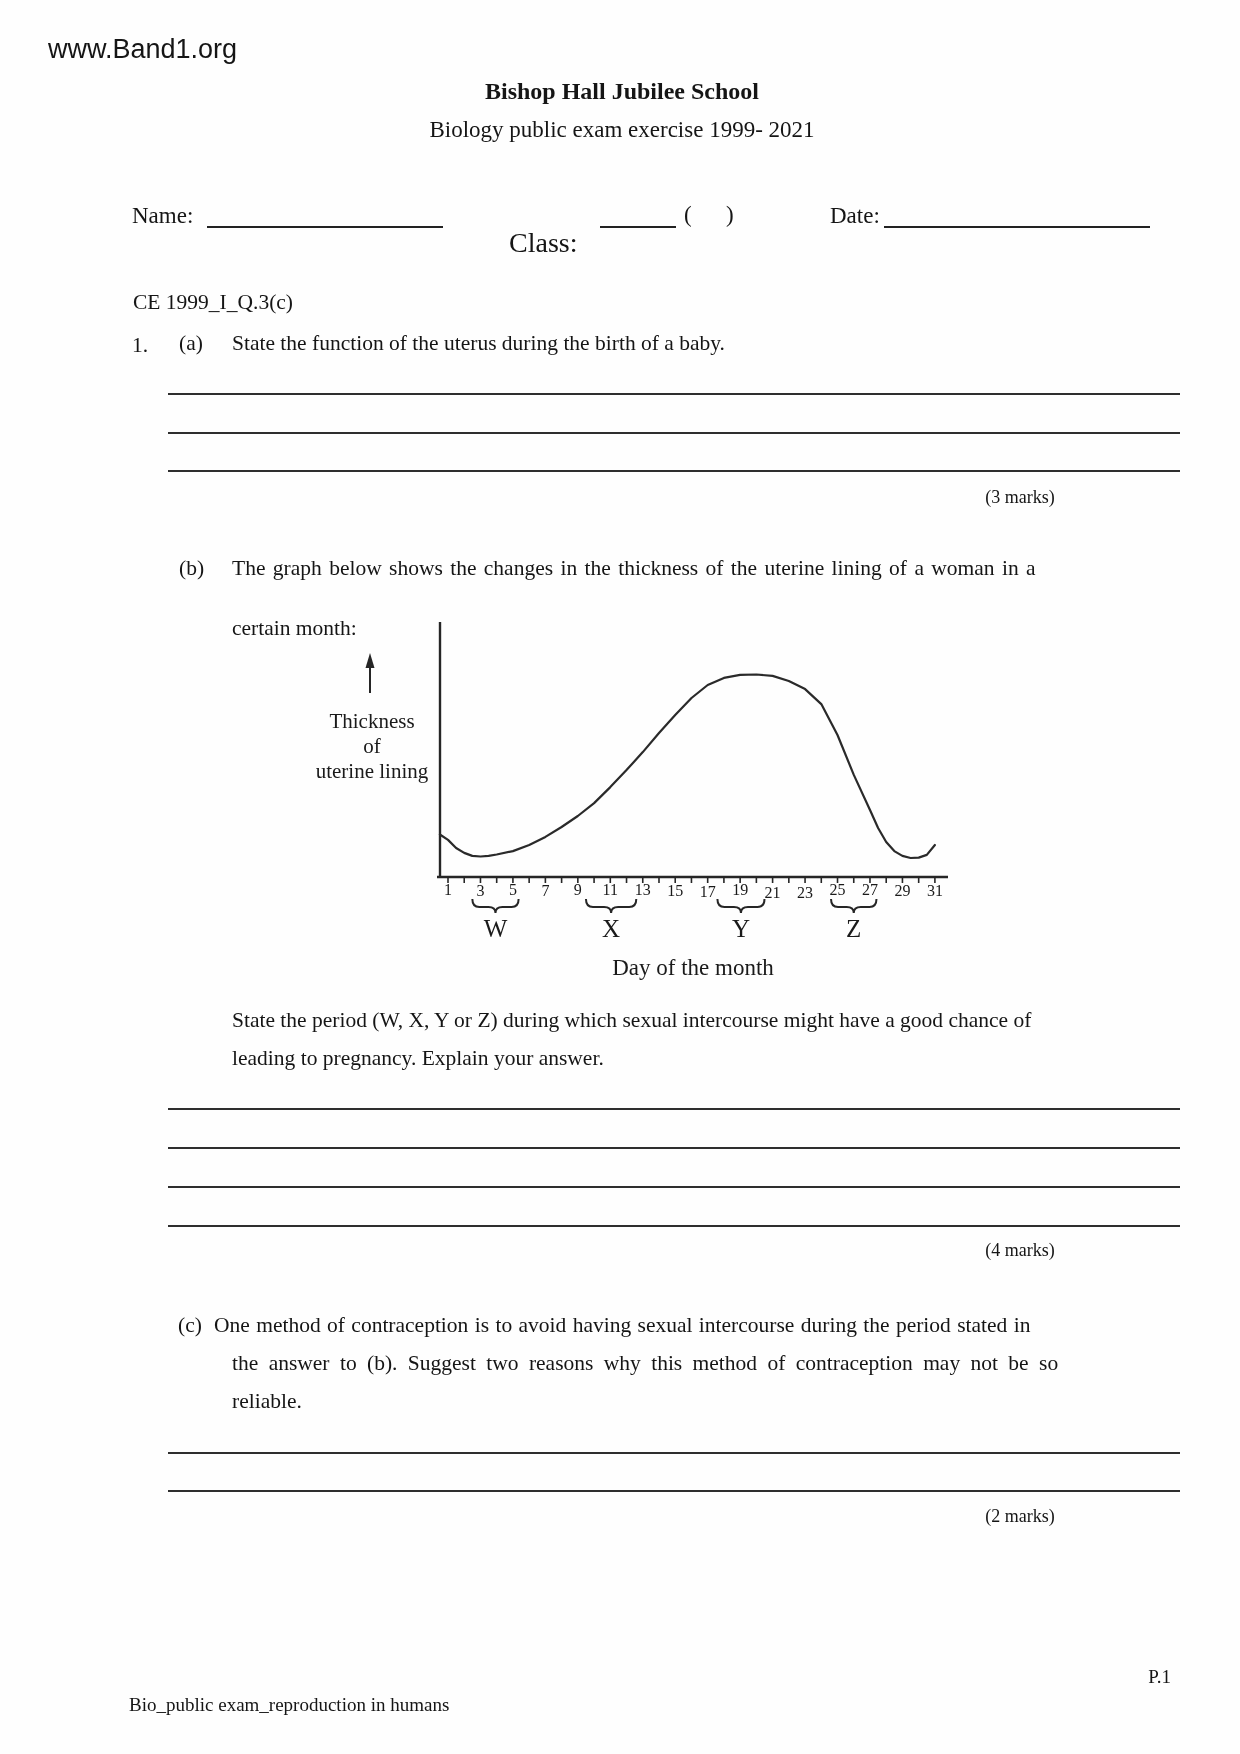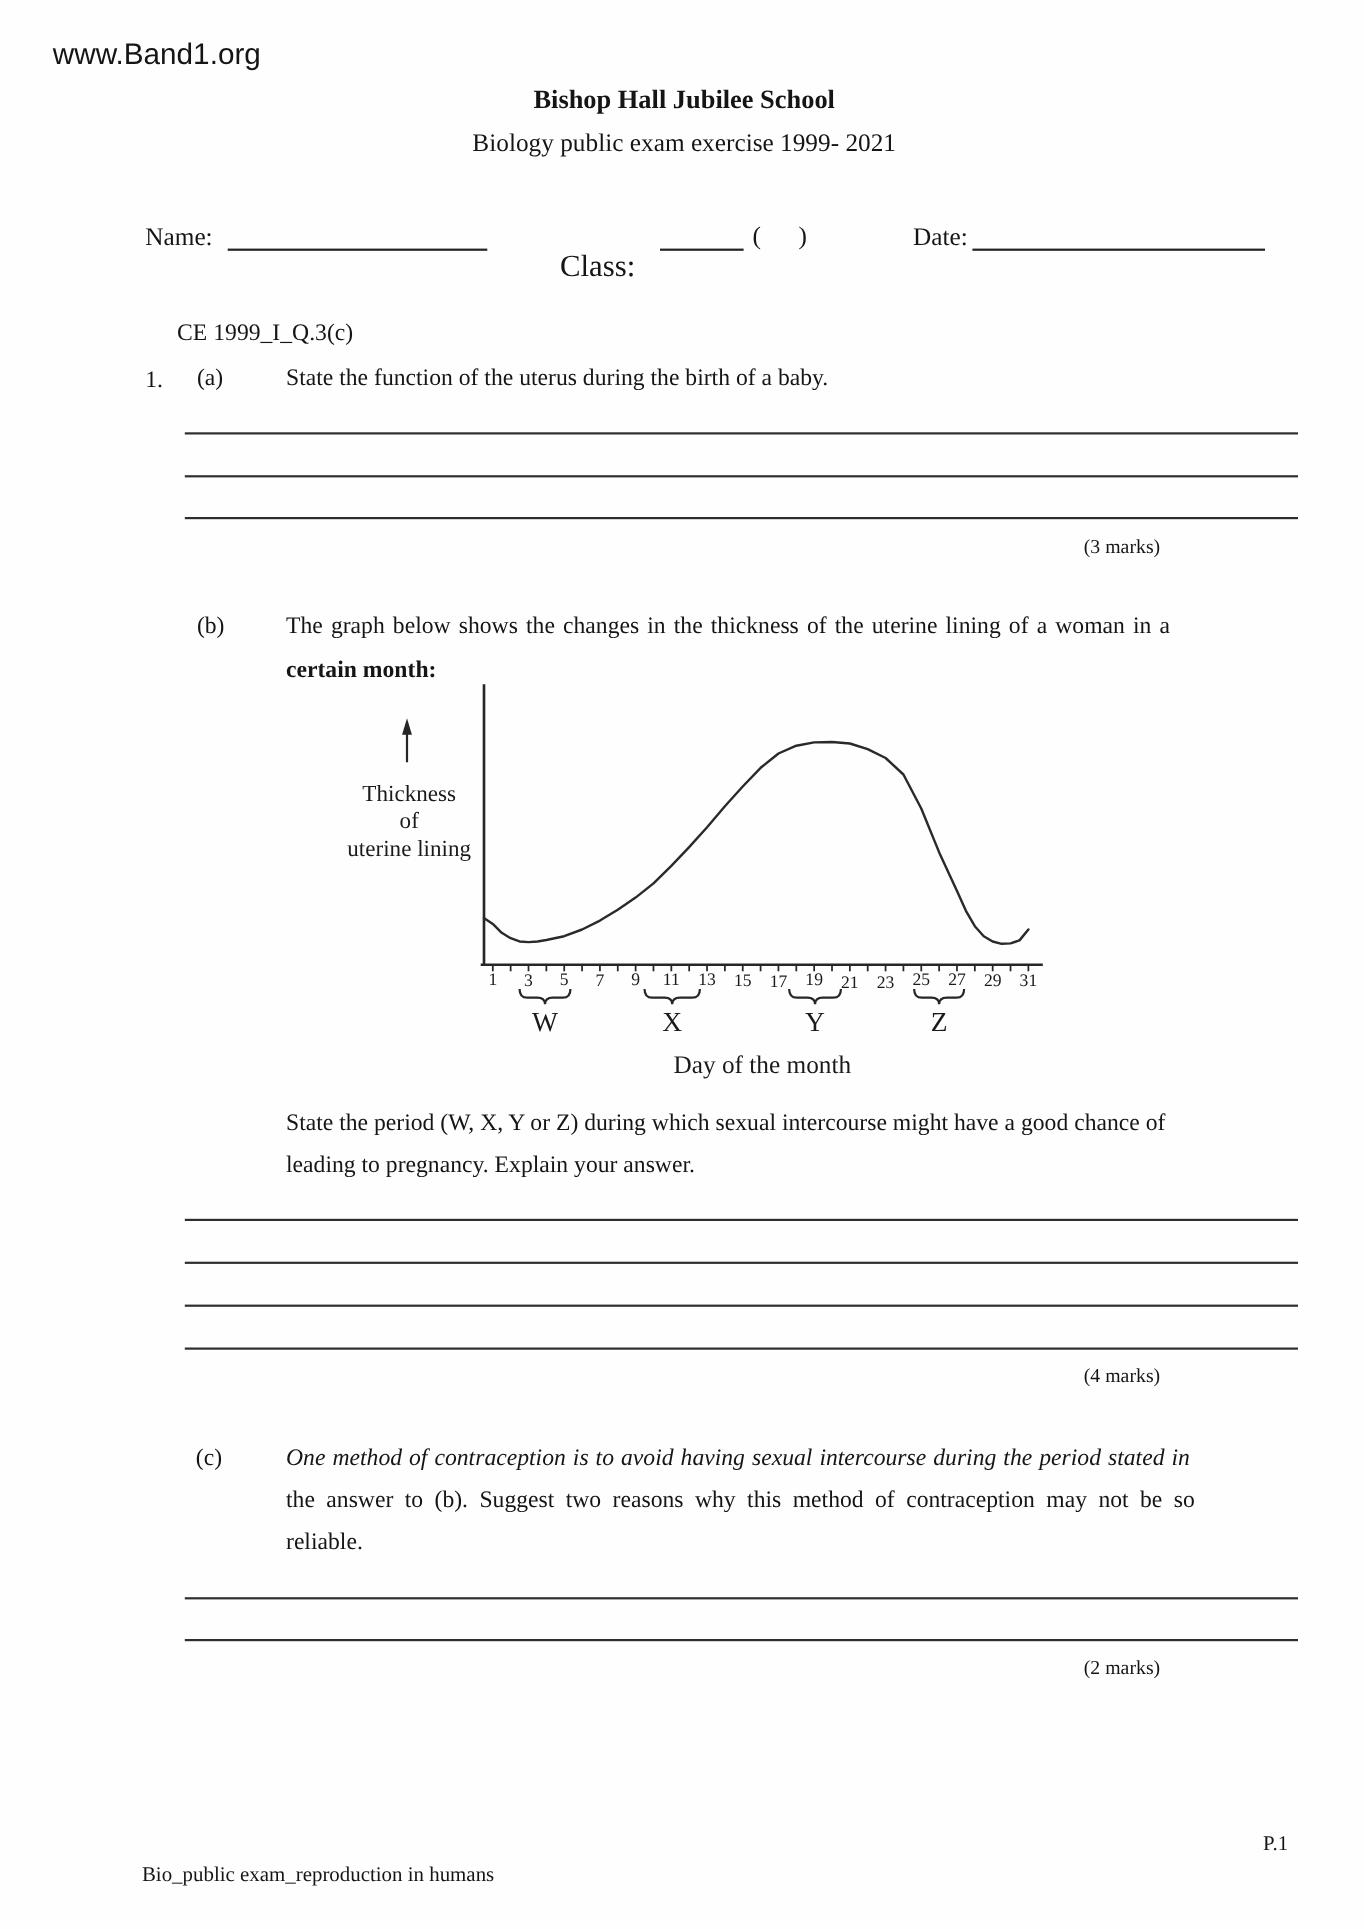--- a/index.html
+++ b/index.html
@@ -6,21 +6,21 @@
   .page{
     position:relative;width:1240px;height:1754px;margin:0 auto;
     background:#fefefe;color:#151515;
     font-family:"Liberation Serif","DejaVu Serif",serif;
     overflow:hidden;
   }
   .abs{position:absolute;white-space:nowrap;}
   .center{left:27px;width:1190px;text-align:center;}
   .sans{font-family:"Liberation Sans","DejaVu Sans",sans-serif;}
   .b{font-weight:bold;text-align:center;}
-  .body-text{font-size:21.5px;margin-left:28px;}
+  .body-text{font-size:21.5px;}
   .label-col{font-size:21.5px;}
   .uline{position:absolute;border-top:2px solid #222;height:0;}
   .ans-line{position:absolute;left:168px;width:1012px;border-top:2px solid #2e2e2e;height:0;}
   .marks{position:absolute;left:870px;width:300px;text-align:center;font-size:18px;}
   .ws1{word-spacing:1px;}
   .ws2{word-spacing:2px;}
   .ws5{word-spacing:5px;}
   .footer-text{font-size:19px;}
   svg text{font-family:"Liberation Serif","DejaVu Serif",serif;fill:#1a1a1a;}
 </style>
@@ -53,21 +53,21 @@
 
   <div>
       <div class="ans-line" style="top: 393px;"></div>
       <div class="ans-line" style="top: 431.5px;"></div>
       <div class="ans-line" style="top: 470px;"></div>
     </div>
   <div class="marks" style="top:487px;">(3 marks)</div>
 
   <div class="abs label-col" style="left:179px;top:556px;">(b)</div>
   <div class="abs body-text ws2" style="left:232px;top:556px;text-align:right;">The graph below shows the changes in the thickness of the uterine lining of a woman in a</div>
-  <div class="abs body-text" style="left:232px;top:596px;font-weight:bold;">certain month:</div>
+  <div class="abs body-text" style="left:232px;top:616px;">certain month:</div>
 
   <svg class="abs" style="left:300px;top:575px;" width="660" height="410" viewBox="0 0 660 410" id="chart-svg">
       <line x1="140" y1="47" x2="140" y2="303" stroke="#262626" stroke-width="2.4"></line>
       <line x1="137" y1="302" x2="648" y2="302" stroke="#262626" stroke-width="2.4"></line>
       <line x1="148" y1="302" x2="148" y2="308" stroke="#262626" stroke-width="1.6"></line>
       <line x1="164.23" y1="302" x2="164.23" y2="308" stroke="#262626" stroke-width="1.6"></line>
       <line x1="180.46" y1="302" x2="180.46" y2="308" stroke="#262626" stroke-width="1.6"></line>
       <line x1="196.69" y1="302" x2="196.69" y2="308" stroke="#262626" stroke-width="1.6"></line>
       <line x1="212.92000000000002" y1="302" x2="212.92000000000002" y2="308" stroke="#262626" stroke-width="1.6"></line>
       <line x1="229.15" y1="302" x2="229.15" y2="308" stroke="#262626" stroke-width="1.6"></line>
@@ -134,21 +134,21 @@
 
   <div>
       <div class="ans-line" style="top: 1108px;"></div>
       <div class="ans-line" style="top: 1147px;"></div>
       <div class="ans-line" style="top: 1186px;"></div>
       <div class="ans-line" style="top: 1225px;"></div>
     </div>
   <div class="marks" style="top:1240px;">(4 marks)</div>
 
   <div class="abs label-col" style="left:178px;top:1313px;">(c)</div>
-  <div class="abs body-text ws1" style="left:232px;top:1313px;font-style:italic;">One method of contraception is to avoid having sexual intercourse during the period stated in</div>
+  <div class="abs body-text ws1" style="left:214px;top:1313px;">One method of contraception is to avoid having sexual intercourse during the period stated in</div>
   <div class="abs body-text ws5" style="left:232px;top:1351px;">the answer to (b). Suggest two reasons why this method of contraception may not be so</div>
   <div class="abs body-text" style="left:232px;top:1389px;">reliable.</div>
 
   <div>
       <div class="ans-line" style="top: 1452px;"></div>
       <div class="ans-line" style="top: 1490px;"></div>
     </div>
   <div class="marks" style="top:1506px;">(2 marks)</div>
 
   <div class="abs footer-text" style="left:129px;top:1694px;">Bio_public exam_reproduction in humans</div>

